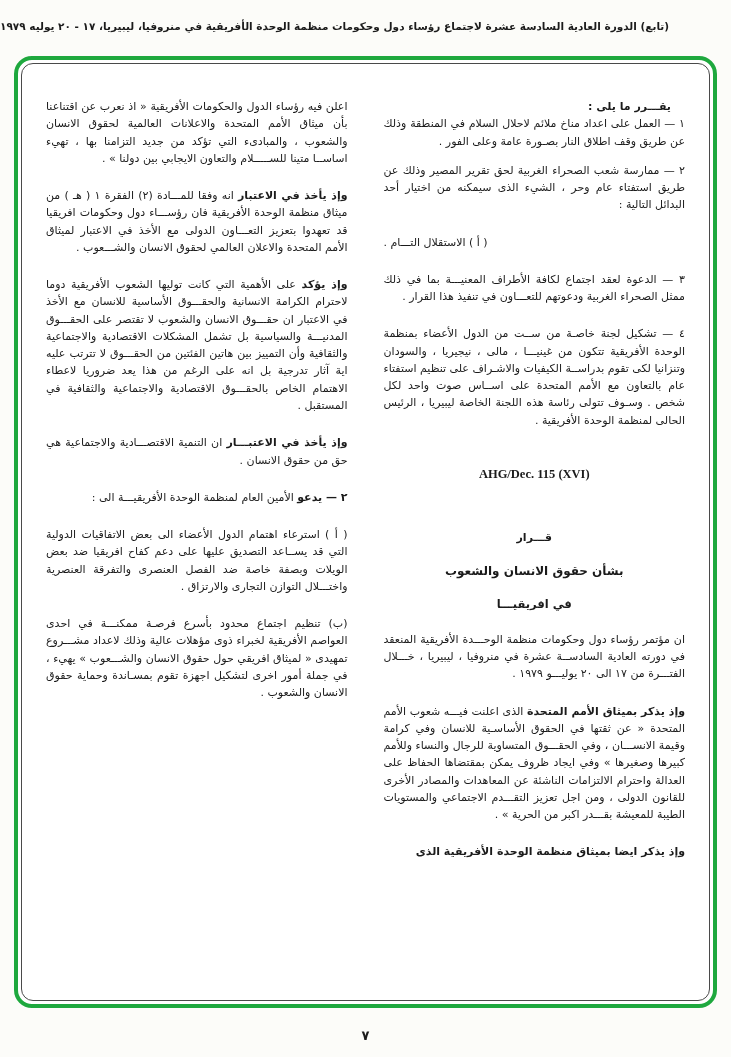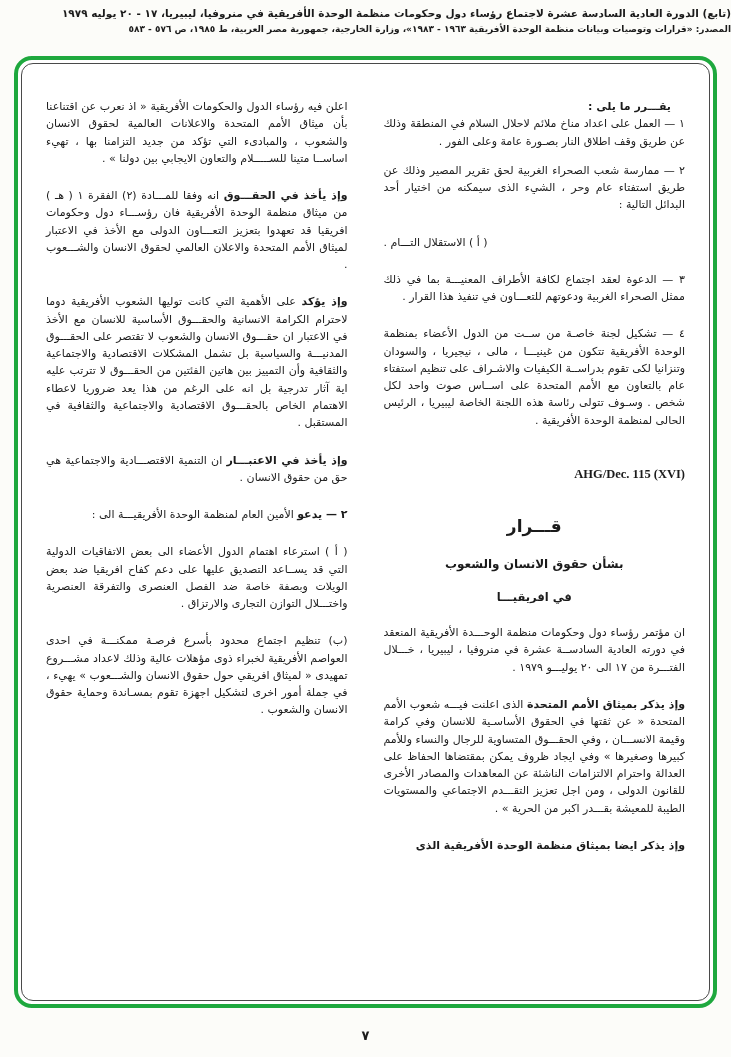--- a/index.html
+++ b/index.html
@@ -3,21 +3,21 @@
 <meta charset="utf-8">
 <style>
   * { margin:0; padding:0; box-sizing:border-box; }
   html,body { width:731px; }
   body {
     width:731px; height:1057px; position:relative;
     background:#fcfcf9; color:#1b1b1b;
     font-family:"DejaVu Sans", sans-serif;
     overflow:hidden;
   }
-  .doc-header { direction:rtl; text-align:right; padding-top:7px; font-weight:bold; }
+  .doc-header { direction:rtl; text-align:left; padding-top:20px; font-weight:bold; }
   .hline1 { font-size:10.5px; letter-spacing:.1px; }
   .hline2 { font-size:9px; margin-top:5px; }
   .frame-outer {
     position:absolute; left:14px; top:56px; width:703px; height:952px;
     border:4px solid var(--frame-green,#1ea83e);
     border-radius:18px; padding:3px; background:#fff;
   }
   .frame-inner {
     width:100%; height:100%;
     border:1px solid #4a4a4a; border-radius:12px;
@@ -25,41 +25,40 @@
   }
   .columns { direction:rtl; display:flex; gap:36px; height:100%; }
   .col { flex:1; min-width:0; font-size:11px; line-height:1.57; text-align:justify; }
   .para { margin-bottom:12px; }
   .col-left .para { margin-bottom:15px; }
   .lead { font-weight:bold; }
   .intro { font-weight:bold; padding-right:14px; text-align:right; }
   .sub-item { padding-right:18px; text-align:left; margin-bottom:13px; }
   .mt-lg { margin-top:20px; }
   .decision-ref {
-    direction:ltr; text-align:right; font-weight:bold;
+    direction:ltr; text-align:center; font-weight:bold;
     font-family:"Liberation Serif", serif; font-size:12.5px;
-    margin-top:36px; margin-bottom:28px;
+    margin-top:36px; margin-bottom:44px;
   }
   .h-center { text-align:center; font-weight:bold; }
-  .h-title { font-size:17px; letter-spacing:1px; margin-bottom:16px; }
+  .h-title { font-size:11px; letter-spacing:1px; margin-bottom:16px; }
   .h-sub { font-size:12px; margin-bottom:14px; }
   .h-sub2 { font-size:11.5px; margin-bottom:18px; }
   .page-footer {
     position:absolute; left:0; bottom:14px; width:100%;
     text-align:center; font-weight:bold; font-size:13px;
   }
 </style>
 </head>
 <body>
 
 <div class="page">
 
   <header class="doc-header">
     <div class="hline1">(تابع) الدورة العادية السادسة عشرة لاجتماع رؤساء دول وحكومات منظمة الوحدة الأفريقية في منروفيا، ليبيريا، ١٧ - ٢٠ يوليه ١٩٧٩</div>
-    <div class="hline2">المصدر: «قرارات وتوصيات وبيانات منظمة الوحدة الأفريقية ١٩٦٣ - ١٩٨٣»، وزارة الخارجية، جمهورية مصر العربية، ط ١٩٨٥، ص ٥٧٦ - ٥٨٣</div>
   </header>
 
   <div class="frame-outer">
     <div class="frame-inner">
       <div class="columns">
 
         <div class="col col-right">
           <p class="intro"><strong class="lead">يقـــرر ما يلى :</strong></p>
 
           <p class="para"><span>١ — العمل على اعداد مناخ ملائم لاحلال السلام في المنطقة وذلك عن طريق وقف اطلاق النار بصـورة عامة وعلى الفور .</span></p>
@@ -74,21 +73,21 @@
           <h3 class="h-center h-sub">بشأن حقوق الانسان والشعوب</h3>
           <h3 class="h-center h-sub2">في افريقيـــا</h3>
 
           <p class="para"><span>ان مؤتمر رؤساء دول وحكومات منظمة الوحـــدة الأفريقية المنعقد في دورته العادية السادســة عشرة في منروفيا ، ليبيريا ، خـــلال الفتـــرة من ١٧ الى ٢٠ يوليـــو ١٩٧٩ .</span></p>
           <p class="para mt-lg"><strong class="lead">وإذ يذكر بميثاق الأمم المتحدة</strong><span> الذى اعلنت فيـــه شعوب الأمم المتحدة « عن ثقتها في الحقوق الأساسـية للانسان وفي كرامة وقيمة الانســـان ، وفي الحقـــوق المتساوية للرجال والنساء وللأمم كبيرها وصغيرها » وفي ايجاد ظروف يمكن بمقتضاها الحفاظ على العدالة واحترام الالتزامات الناشئة عن المعاهدات والمصادر الأخرى للقانون الدولى ، ومن اجل تعزيز التقـــدم الاجتماعي والمستويات الطيبة للمعيشة بقـــدر اكبر من الحرية » .</span></p>
           <p class="para mt-lg"><strong class="lead">وإذ يذكر ايضا بميثاق منظمة الوحدة الأفريقية الذى</strong><span></span></p>
         </div>
 
         <div class="col col-left">
           <p class="para"><span>اعلن فيه رؤساء الدول والحكومات الأفريقية « اذ نعرب عن اقتناعنا بأن ميثاق الأمم المتحدة والاعلانات العالمية لحقوق الانسان والشعوب ، والمبادىء التي تؤكد من جديد التزامنا بها ، تهيء اساســا متينا للســـــلام والتعاون الايجابي بين دولنا » .</span></p>
-          <p class="para mt-lg"><strong class="lead">وإذ يأخذ في الحقـــوق</strong><span> انه وفقا للمـــادة (٢) الفقرة ١ ( هـ ) من ميثاق منظمة الوحدة الأفريقية فان رؤســـاء دول وحكومات افريقيا قد تعهدوا بتعزيز التعـــاون الدولى مع الأخذ في الاعتبار لميثاق الأمم المتحدة والاعلان العالمي لحقوق الانسان والشـــعوب .</span></p>
+          <p class="para mt-lg"><strong class="lead">وإذ يأخذ في الاعتبار</strong><span> انه وفقا للمـــادة (٢) الفقرة ١ ( هـ ) من ميثاق منظمة الوحدة الأفريقية فان رؤســـاء دول وحكومات افريقيا قد تعهدوا بتعزيز التعـــاون الدولى مع الأخذ في الاعتبار لميثاق الأمم المتحدة والاعلان العالمي لحقوق الانسان والشـــعوب .</span></p>
           <p class="para mt-lg"><strong class="lead">وإذ يؤكد</strong><span> على الأهمية التي كانت توليها الشعوب الأفريقية دوما لاحترام الكرامة الانسانية والحقـــوق الأساسية للانسان مع الأخذ في الاعتبار ان حقـــوق الانسان والشعوب لا تقتصر على الحقـــوق المدنيـــة والسياسية بل تشمل المشكلات الاقتصادية والاجتماعية والثقافية وأن التمييز بين هاتين الفئتين من الحقـــوق لا تترتب عليه اية آثار تدرجية بل انه على الرغم من هذا يعد ضروريا لاعطاء الاهتمام الخاص بالحقـــوق الاقتصادية والاجتماعية والثقافية في المستقبل .</span></p>
           <p class="para mt-lg"><strong class="lead">وإذ يأخذ في الاعتبـــار</strong><span> ان التنمية الاقتصـــادية والاجتماعية هي حق من حقوق الانسان .</span></p>
           <p class="para mt-lg"><strong class="lead">٢ — يدعو</strong><span> الأمين العام لمنظمة الوحدة الأفريقيـــة الى :</span></p>
           <p class="para mt-lg"><span>( أ ) استرعاء اهتمام الدول الأعضاء الى بعض الاتفاقيات الدولية التي قد يســاعد التصديق عليها على دعم كفاح افريقيا ضد بعض الويلات وبصفة خاصة ضد الفصل العنصرى والتفرقة العنصرية واختـــلال التوازن التجارى والارتزاق .</span></p>
           <p class="para mt-lg"><span>(ب) تنظيم اجتماع محدود بأسرع فرصـة ممكنـــة في احدى العواصم الأفريقية لخبراء ذوى مؤهلات عالية وذلك لاعداد مشـــروع تمهيدى « لميثاق افريقي حول حقوق الانسان والشـــعوب » يهيء ، في جملة أمور اخرى لتشكيل اجهزة تقوم بمسـاندة وحماية حقوق الانسان والشعوب .</span></p>
         </div>
 
       </div>
     </div>
   </div>

